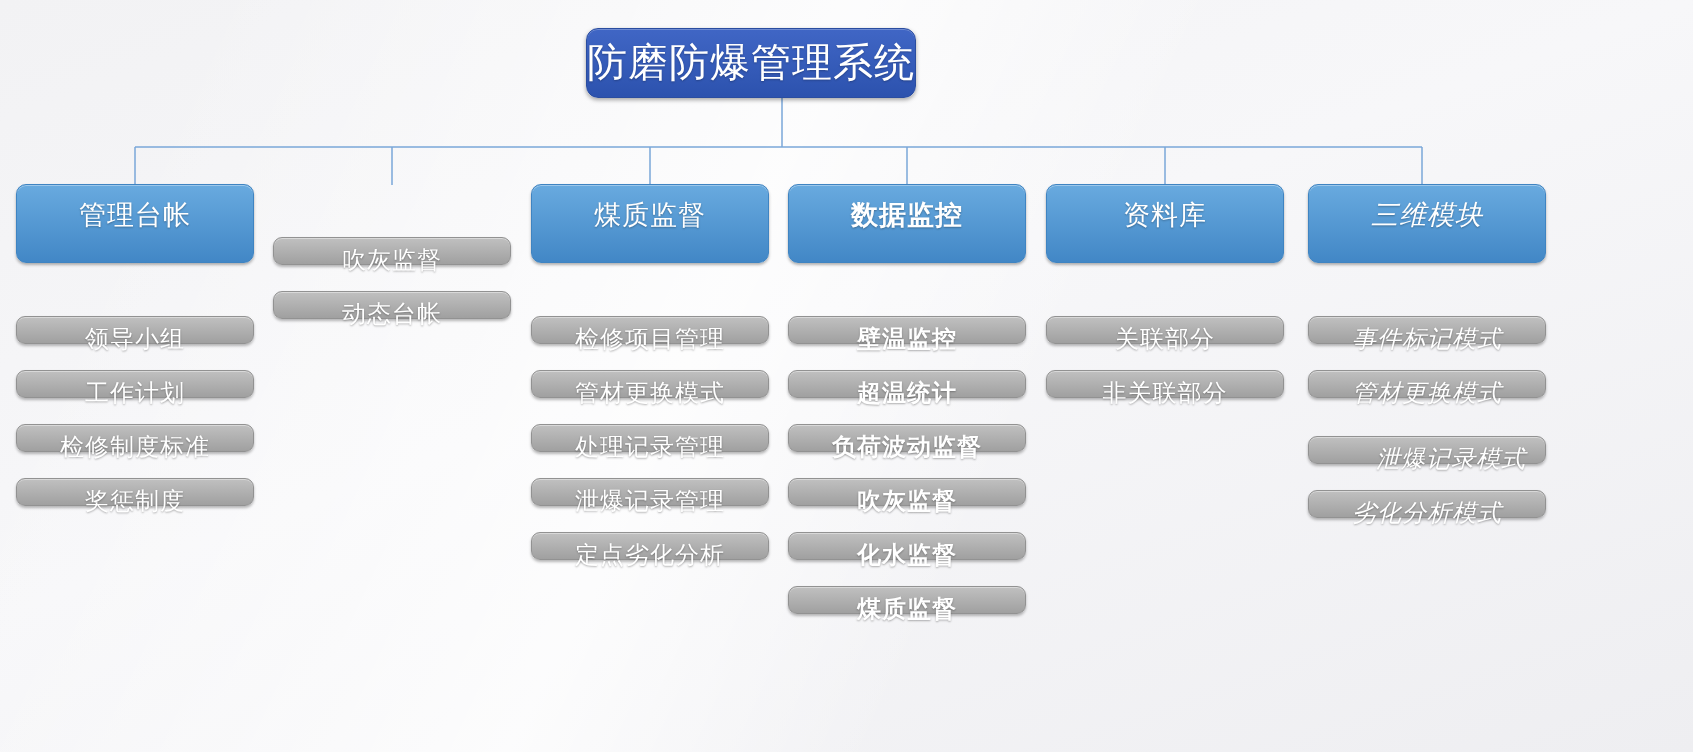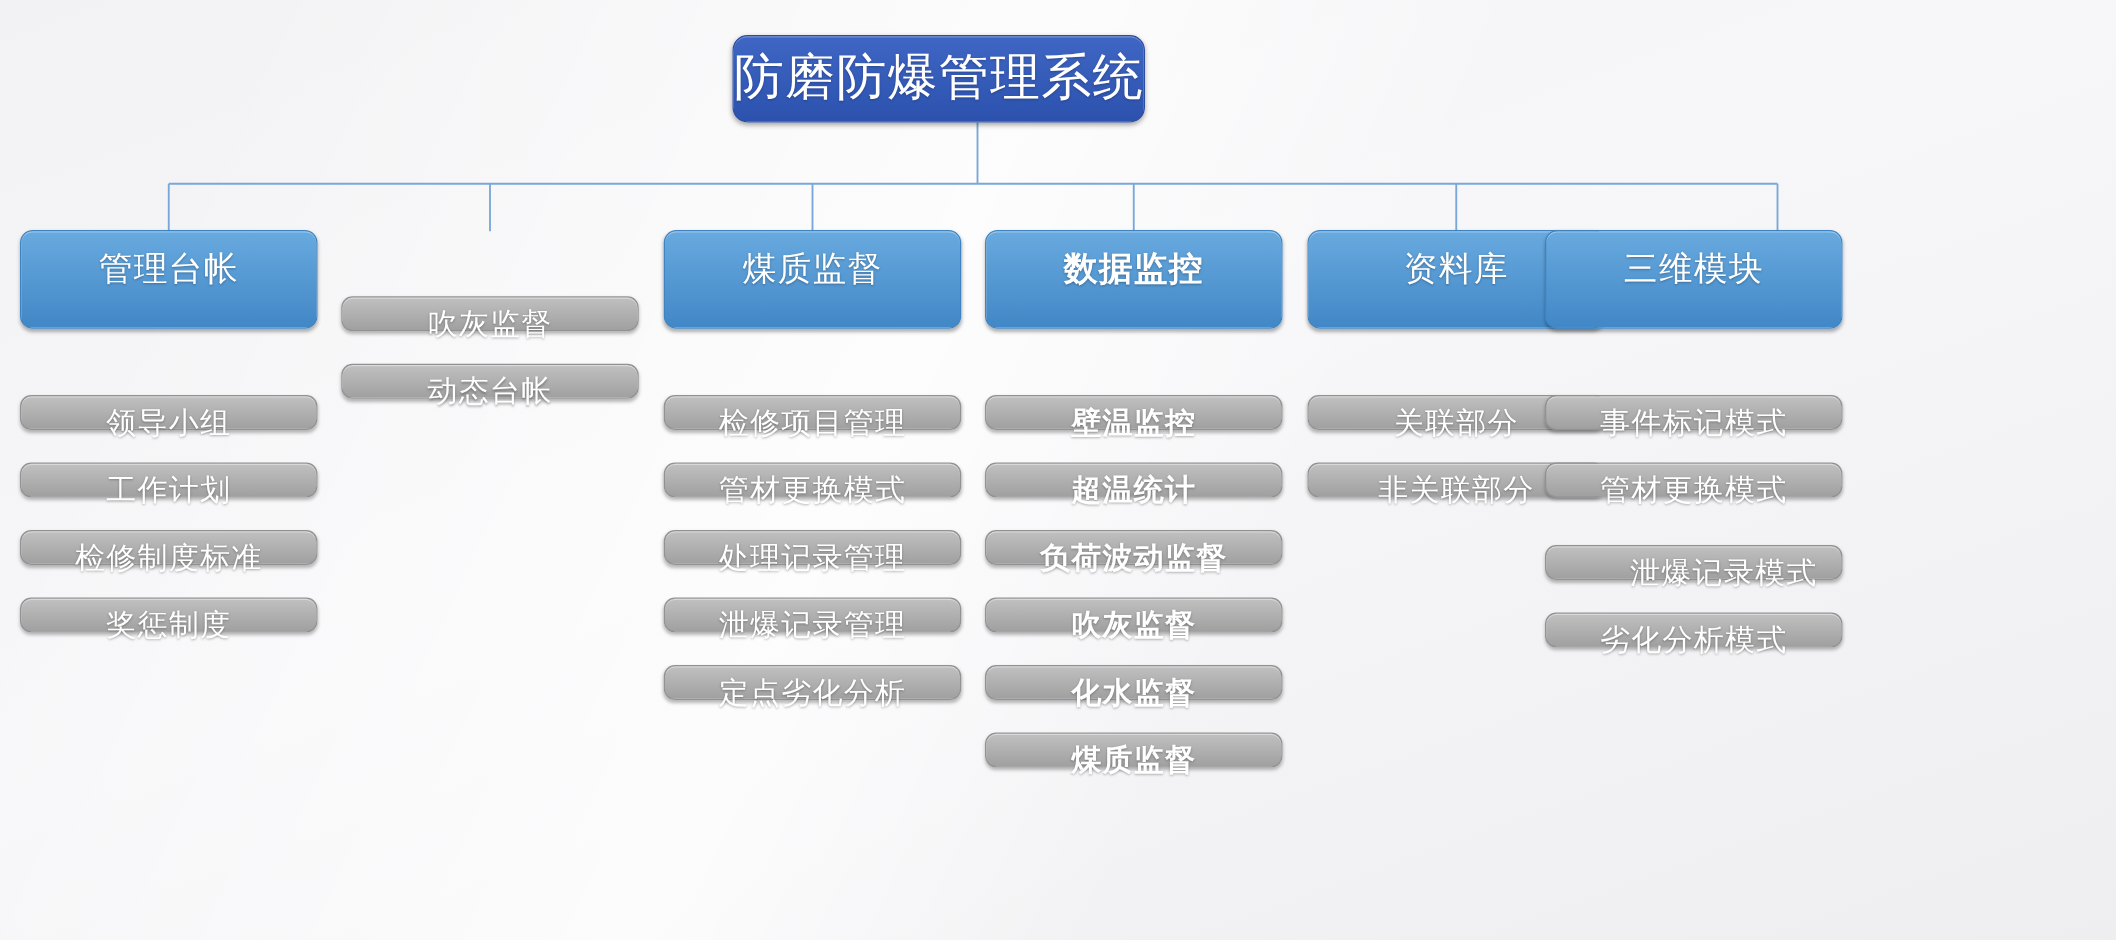--- a/index.html
+++ b/index.html
@@ -41,21 +41,21 @@
   .root-node {
     left:586px; top:28px; width:330px; height:70px; line-height:66px;
     font-size:40px; letter-spacing:1px;
     background: linear-gradient(to bottom, var(--root-top), var(--root-bottom));
     border:1px solid var(--root-border);
     border-radius:12px;
     box-shadow: 0 2px 4px rgba(0,0,0,0.35), inset 0 1px 0 rgba(255,255,255,0.25);
   }
   .column { position:absolute; top:184px; width:238px; }
   .col1 { left:16px; }  .col2 { left:273px; }  .col3 { left:531px; }
-  .col4 { left:788px;font-weight:bold; } .col5 { left:1046px; } .col6 { left:1236px; }
+  .col4 { left:788px;font-weight:bold; } .col5 { left:1046px; } .col6 { left:1308px;font-style:italic; }
 
   .branch-node {
     width:238px; height:79px; line-height:60px;
     font-size:27px; letter-spacing:1px;
     color:var(--text-light); text-align:center;
     text-shadow: 0 1px 2px rgba(0,0,0,0.3);
     background: linear-gradient(to bottom, var(--branch-top), var(--branch-bottom));
     border:1px solid var(--branch-border);
     border-radius:10px;
     box-shadow: 0 2px 3px rgba(0,0,0,0.3), inset 0 1px 0 rgba(255,255,255,0.35);

